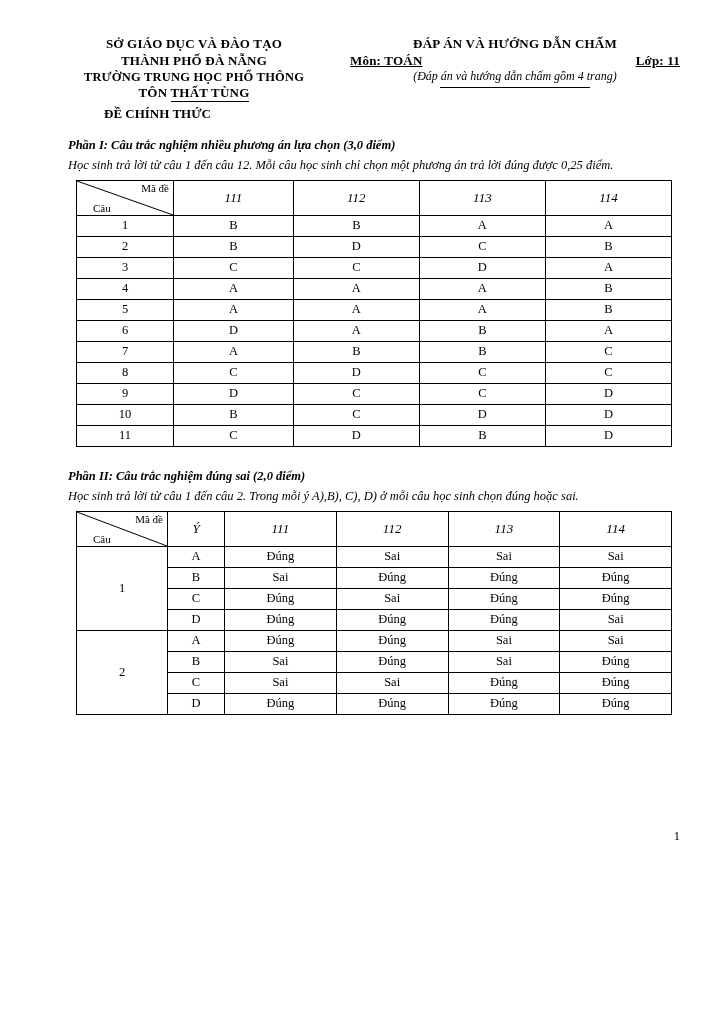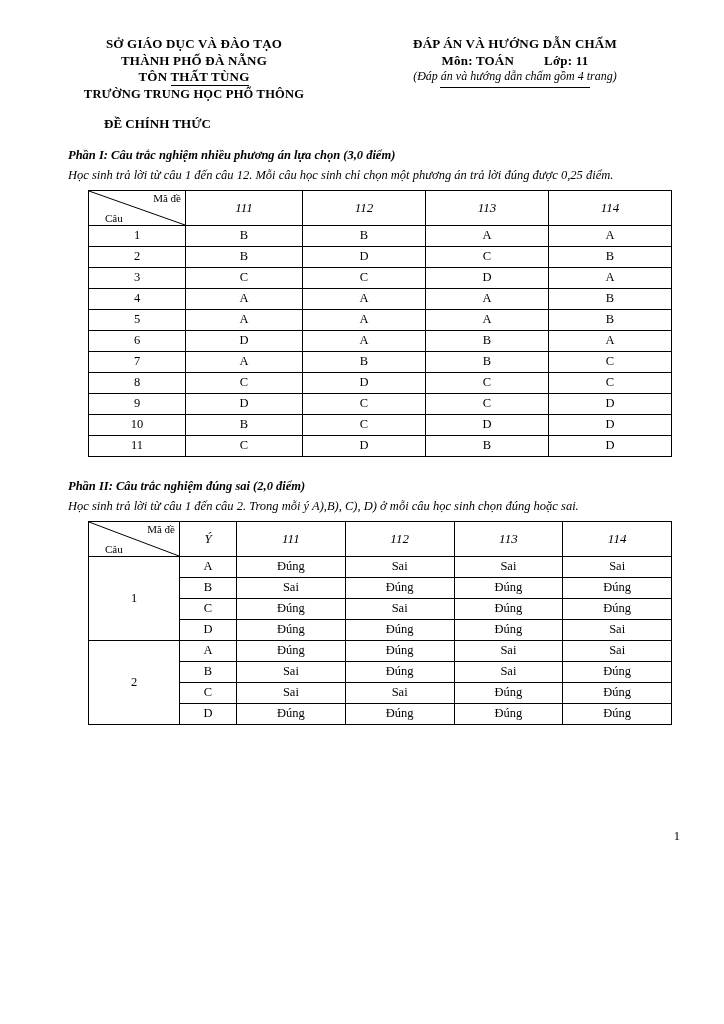--- a/index.html
+++ b/index.html
@@ -58,26 +58,27 @@
     font-weight: normal;
   }
   .hdr-rule {
     width: 150px;
     height: 1px;
     background: #000;
     margin: 2px auto 0 auto;
   }
   .row-inline {
     display: flex;
-    justify-content: center;
+    justify-content: space-between;
     gap: 30px;
+    text-decoration: underline;
   }
 
   .de-chinh-thuc {
-    margin-top: 14px;
+    margin-top: 4px;
     margin-left: 60px;
     font-size: 13px;
     font-weight: bold;
   }
 
   
   .content {
     margin-top: 16px;
     padding-left: 24px;
     padding-right: 6px;
@@ -102,21 +103,21 @@
     font-size: 12.5px;
   }
   table td, table th {
     border: 1px solid #000;
     text-align: center;
     vertical-align: middle;
     padding: 2px 0 3px 0;
     font-weight: normal;
   }
   .tbl-wrap {
-    margin-left: 20px;
+    margin-left: 8px;
     margin-right: 2px;
   }
   .code-head {
     font-style: italic;
     font-size: 13px;
   }
   
   .corner {
     position: relative;
     height: 34px;
@@ -154,24 +155,24 @@
 </style>
 </head>
 <body>
 
 <div class="page">
 
   <div class="header">
     <div class="header-left">
       <div class="hdr-line">SỞ GIÁO DỤC VÀ ĐÀO TẠO</div>
       <div class="hdr-line">THÀNH PHỐ ĐÀ NẴNG</div>
+      <div class="hdr-line small">TRƯỜNG TRUNG HỌC PHỔ THÔNG</div>
       <div class="hdr-line">
         <span>TÔN </span><span class="underline-word">THẤT TÙNG</span>
       </div>
-      <div class="hdr-line small">TRƯỜNG TRUNG HỌC PHỔ THÔNG</div>
     </div>
     <div class="header-right">
       <div class="hdr-line">ĐÁP ÁN VÀ HƯỚNG DẪN CHẤM</div>
       <div class="hdr-line row-inline">
         <span>Môn: TOÁN</span>
         <span>Lớp: 11</span>
       </div>
       <div class="hdr-sub-italic">(Đáp án và hướng dẫn chấm gồm 4 trang)</div>
       <div class="hdr-rule"></div>
     </div>

